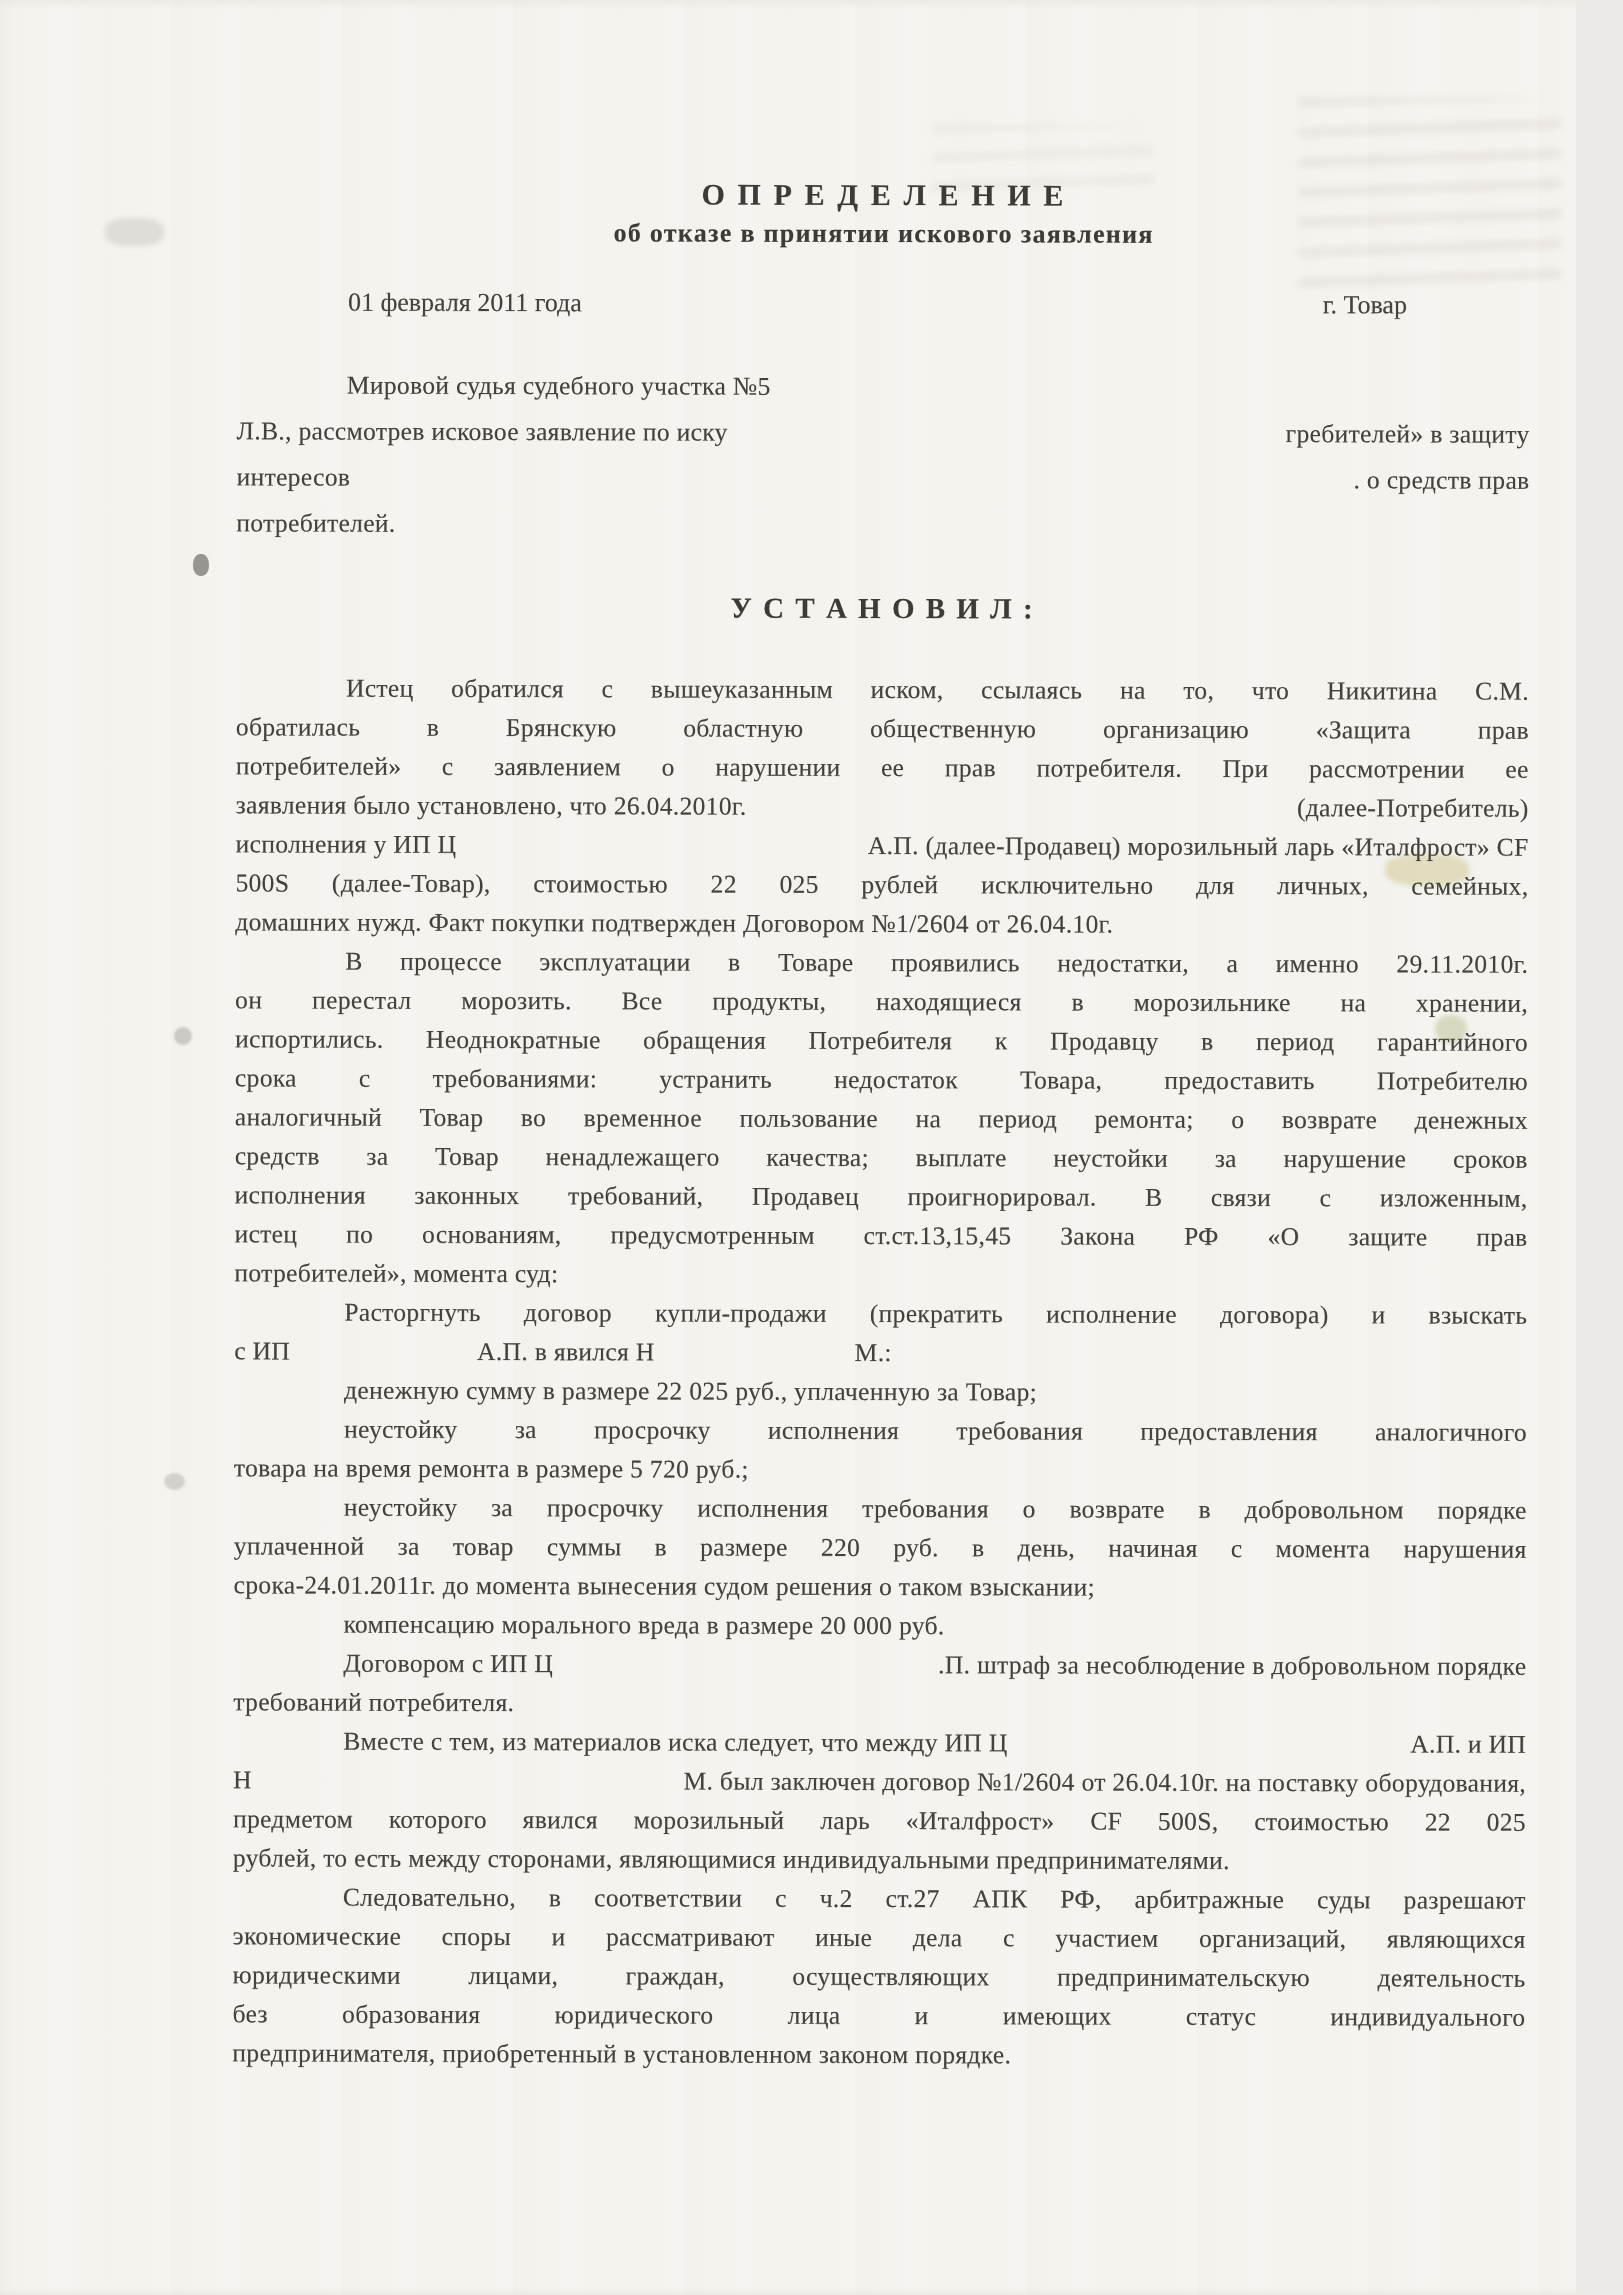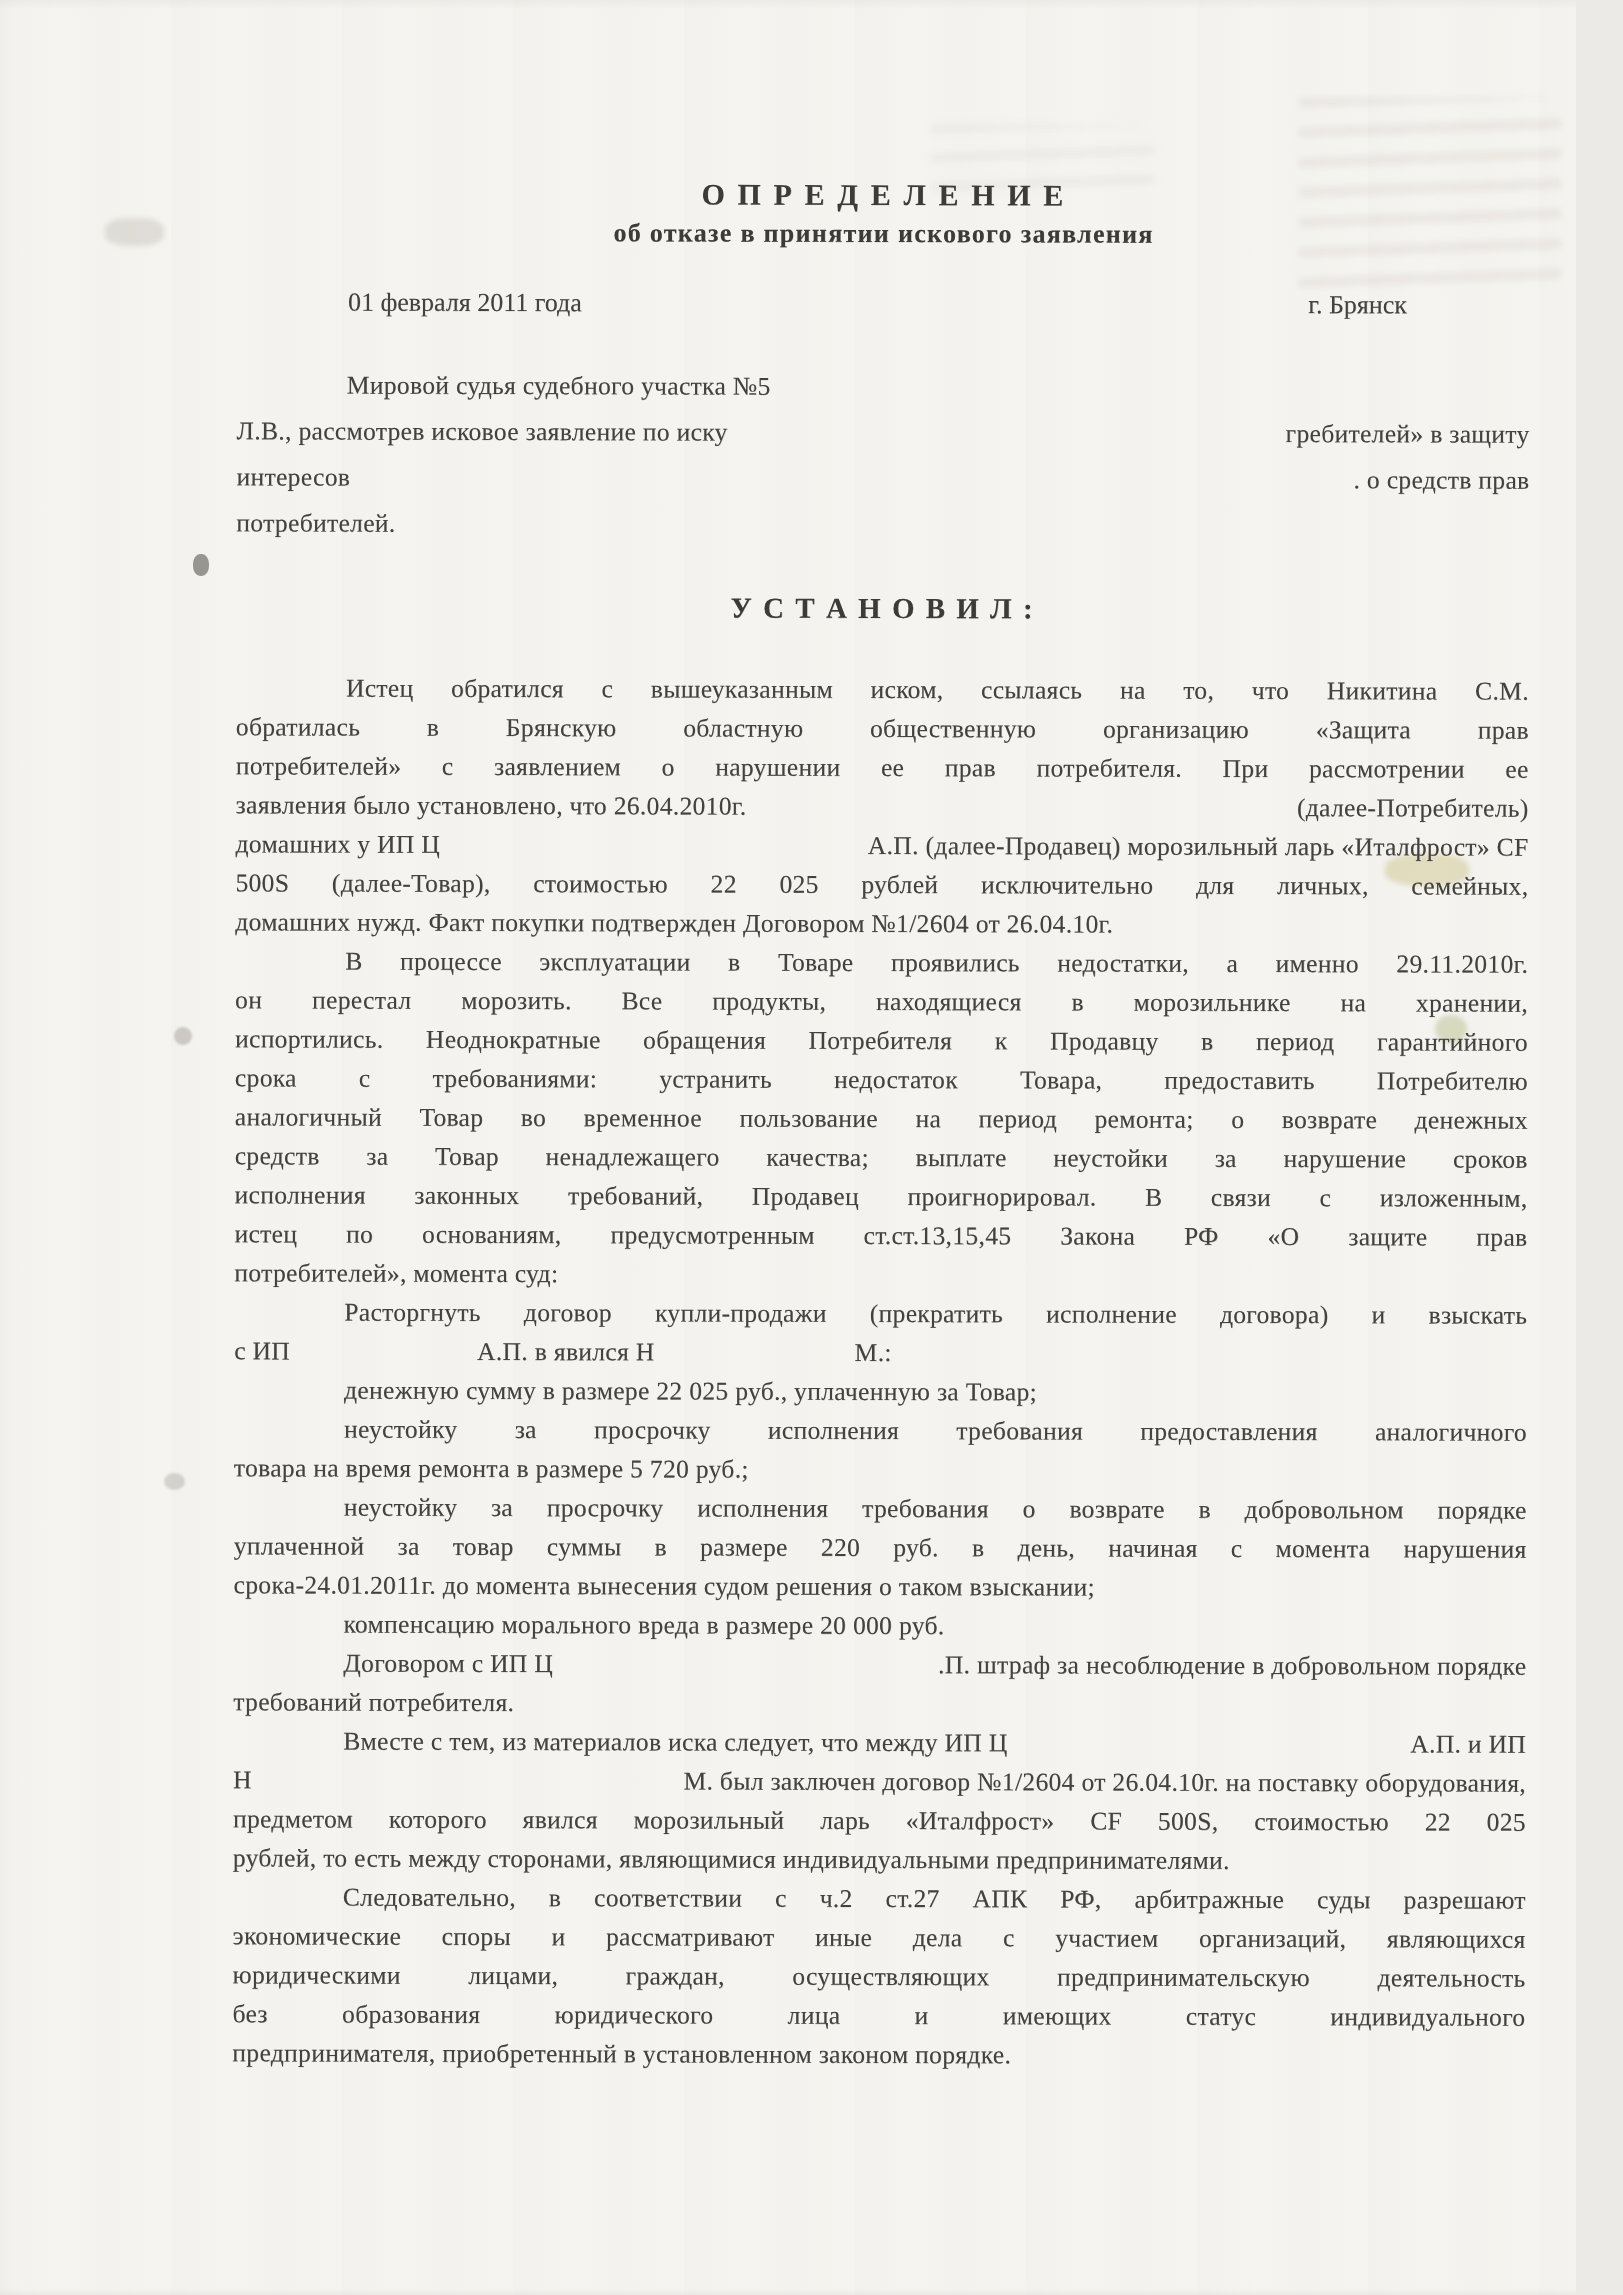--- a/index.html
+++ b/index.html
@@ -85,21 +85,21 @@
   <div class="artifact mark-gray2"></div>
   <div class="artifact edge-right"></div>
 
   <div class="content">
 
     <div class="title">О П Р Е Д Е Л Е Н И Е</div>
     <div class="subtitle">об отказе в принятии искового заявления</div>
 
     <div class="dateline">
       <span>01 февраля 2011 года</span>
-      <span>г. Брянск</span>
+      <span>г. Товар</span>
     </div>
 
     <div class="intro-block">
         <div class="line left indent"><span class="seg">Мировой судья   судебного участка №5</span></div>
         <div class="line flush">
           <span class="seg">Л.В., рассмотрев исковое заявление по иску</span>
           <span class="seg">гребителей» в защиту</span>
         </div>
         <div class="line flush">
           <span class="seg">интересов</span>
@@ -112,21 +112,21 @@
 
     <div class="body-block">
         <div class="line both indent"><span class="seg">Истец обратился с вышеуказанным иском, ссылаясь на то, что Никитина С.М.</span></div>
         <div class="line both"><span class="seg">обратилась в Брянскую областную общественную организацию «Защита прав</span></div>
         <div class="line both"><span class="seg">потребителей» с заявлением о нарушении ее прав потребителя. При рассмотрении ее</span></div>
         <div class="line flush">
           <span class="seg">заявления было установлено, что 26.04.2010г.</span>
           <span class="seg">(далее-Потребитель)</span>
         </div>
         <div class="line flush">
-          <span class="seg">домашних у ИП Ц</span>
+          <span class="seg">исполнения у ИП Ц</span>
           <span class="seg">А.П. (далее-Продавец) морозильный ларь «Италфрост» CF</span>
         </div>
         <div class="line both"><span class="seg">500S (далее-Товар), стоимостью 22 025 рублей исключительно для личных, семейных,</span></div>
         <div class="line left"><span class="seg">домашних нужд. Факт покупки подтвержден Договором №1/2604 от 26.04.10г.</span></div>
         <div class="line both indent"><span class="seg">В процессе эксплуатации в Товаре проявились недостатки, а именно 29.11.2010г.</span></div>
         <div class="line both"><span class="seg">он перестал морозить. Все продукты, находящиеся в морозильнике на хранении,</span></div>
         <div class="line both"><span class="seg">испортились. Неоднократные обращения Потребителя к Продавцу в период гарантийного</span></div>
         <div class="line both"><span class="seg">срока с требованиями: устранить недостаток Товара, предоставить Потребителю</span></div>
         <div class="line both"><span class="seg">аналогичный Товар во временное пользование на период ремонта; о возврате денежных</span></div>
         <div class="line both"><span class="seg">средств за Товар ненадлежащего качества; выплате неустойки за нарушение сроков</span></div>

